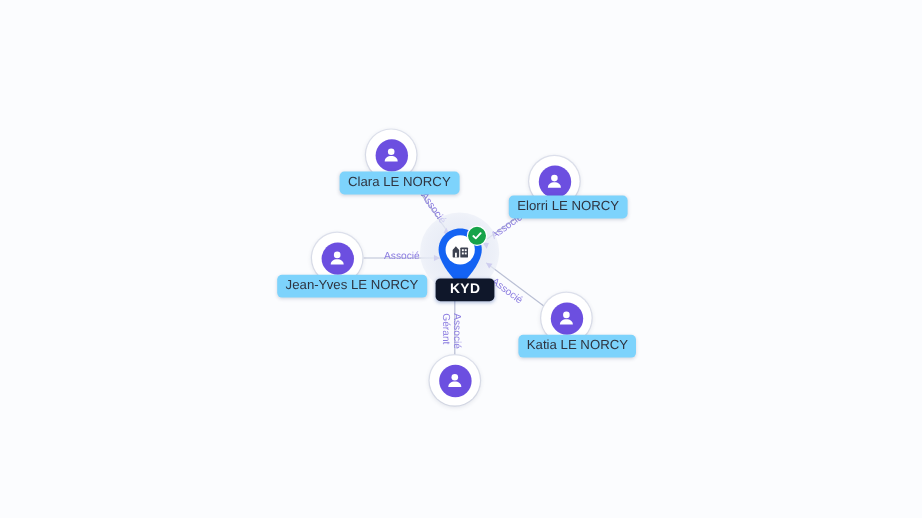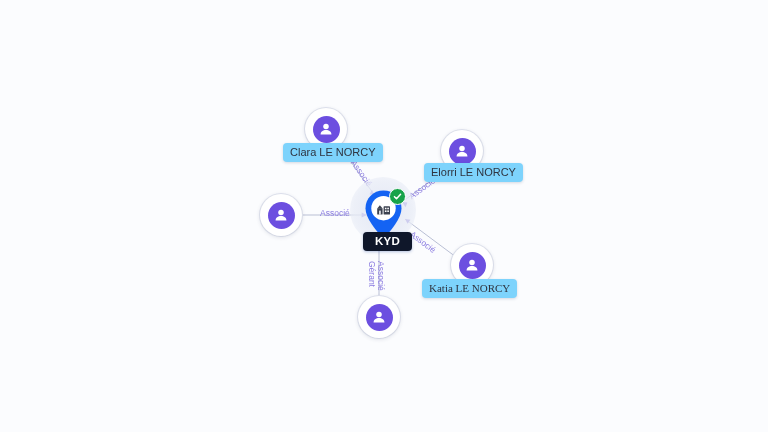--- a/index.html
+++ b/index.html
@@ -205,30 +205,31 @@
   <div class="name-chip" style="left:424px; top:163px;">Elorri LE NORCY</div>
 
   <div class="person-node" style="left:260px; top:194px;">
     <div class="person-avatar">
       <svg width="16" height="16" viewBox="0 0 18 18">
         <circle cx="9" cy="6.1" r="3.1" fill="#ffffff"></circle>
         <path d="M2.9 15.2 C2.9 11.9 5.6 10.1 9 10.1 C12.4 10.1 15.1 11.9 15.1 15.2 Z" fill="#ffffff"></path>
       </svg>
     </div>
   </div>
+  <div class="name-chip" style="left:231px; top:229px;">Jean-Yves LE NORCY</div>
 
   <div class="person-node" style="left:451px; top:244px;">
     <div class="person-avatar">
       <svg width="16" height="16" viewBox="0 0 18 18">
         <circle cx="9" cy="6.1" r="3.1" fill="#ffffff"></circle>
         <path d="M2.9 15.2 C2.9 11.9 5.6 10.1 9 10.1 C12.4 10.1 15.1 11.9 15.1 15.2 Z" fill="#ffffff"></path>
       </svg>
     </div>
   </div>
-  <div class="name-chip" style="left:422px; top:279px;font-family:Liberation Serif, serif;">Katia LE NORCY</div>
+  <div class="name-chip" style="left:432px; top:279px;">Katia LE NORCY</div>
 
   <div class="person-node" style="left:358px; top:296px;">
     <div class="person-avatar">
       <svg width="16" height="16" viewBox="0 0 18 18">
         <circle cx="9" cy="6.1" r="3.1" fill="#ffffff"></circle>
         <path d="M2.9 15.2 C2.9 11.9 5.6 10.1 9 10.1 C12.4 10.1 15.1 11.9 15.1 15.2 Z" fill="#ffffff"></path>
       </svg>
     </div>
   </div>
 

